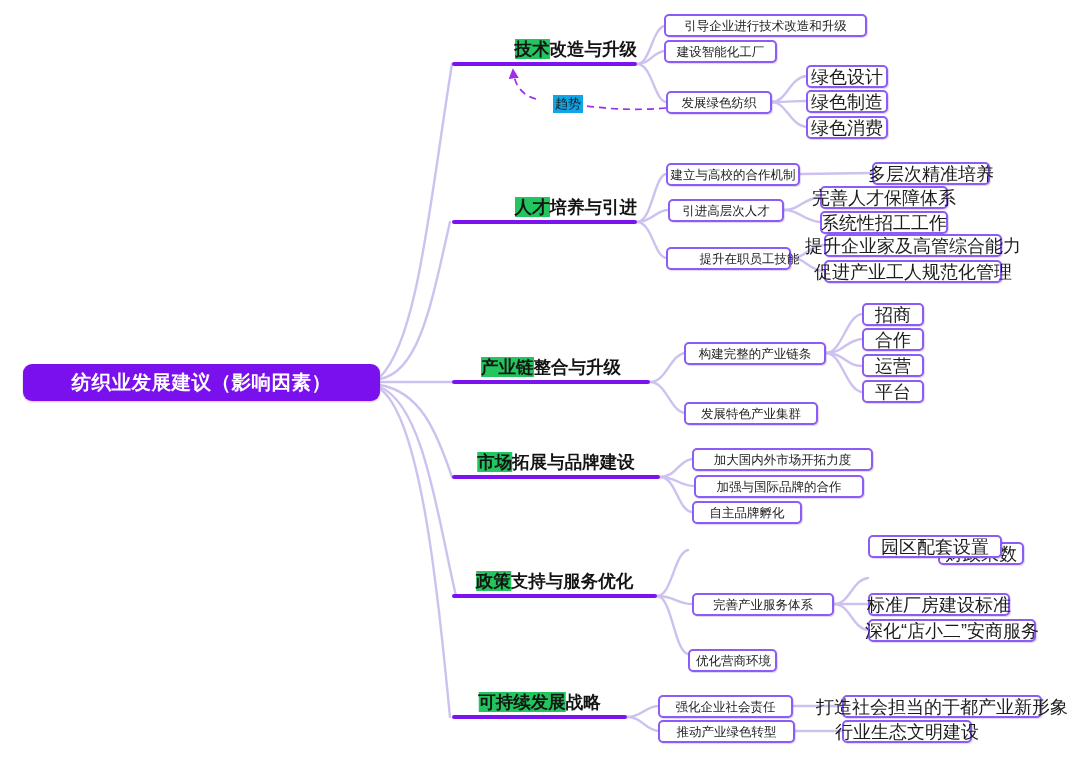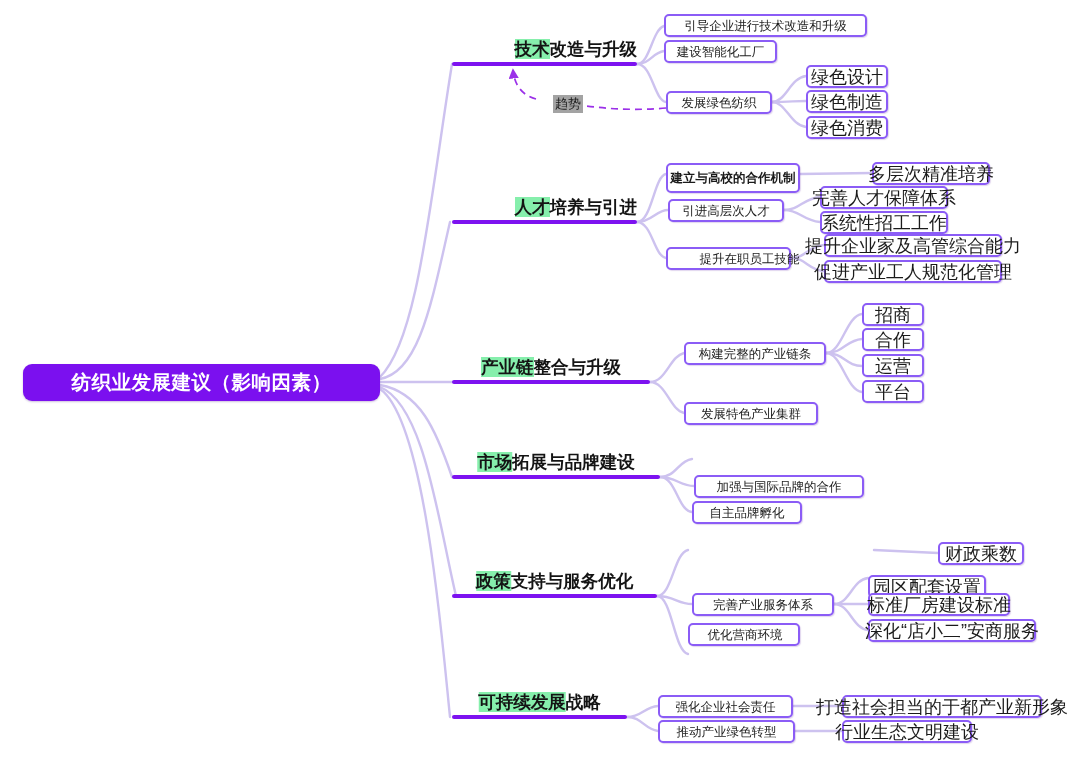--- a/index.html
+++ b/index.html
@@ -54,21 +54,21 @@
   .branch .btitle {
     position: absolute;
     bottom: 7px;
     white-space: nowrap;
     font-size: 17.5px;
     font-weight: bold;
     color: #141414;
     line-height: 20px;
   }
   .branch .btitle .hl {
-    background: #86efac;
+    background: #22c55e;
   }
   .branch .bbar {
     position: absolute;
     left: 0;
     bottom: 0;
     height: 4px;
     border-radius: 2px;
     background: #7d12f0;
   }
   
@@ -92,21 +92,21 @@
     white-space: nowrap;
     box-shadow: 1px 1px 1px rgba(90,30,160,0.18);
   }
   .node.lv3 { font-size: 18px; }
 
   
   .rel-label {
     position: absolute;
     font-size: 13px;
     color: #1a1a1a;
-    background: #a3a3a3;
+    background: #0ea5e9;
     padding: 0 2px;
     white-space: nowrap;
   }
 </style>
 </head>
 <body>
 
 <div id="canvas">
 
   <svg id="wires" viewBox="0 0 1080 760" xmlns="http://www.w3.org/2000/svg">
@@ -212,21 +212,21 @@
     <span>趋势</span>
   </div>
 
   <div class="branch ta-right" style="left:452px; top:182px; width:185px; height:42px;">
     <div class="btitle">
       <span class="hl">人才</span><span>培养与引进</span>
     </div>
     <div class="bbar" style="width:185px;"></div>
   </div>
 
-  <div class="node" style="left:666px; top:163px; width:134px; height:30px;font-weight:bold;">
+  <div class="node" style="left:666px; top:163px; width:134px; height:23px;">
     <span>建立与高校的合作机制</span>
   </div>
   <div class="node lv3" style="left:872px; top:162px; width:118px; height:23px;">
     <span>多层次精准培养</span>
   </div>
 
   <div class="node" style="left:668px; top:199px; width:116px; height:23px;">
     <span>引进高层次人才</span>
   </div>
   <div class="node lv3" style="left:820px; top:186px; width:128px; height:23px;">
@@ -272,20 +272,23 @@
     <span>平台</span>
   </div>
 
   <div class="branch ta-center" style="left:452px; top:437px; width:208px; height:42px;">
     <div class="btitle">
       <span class="hl">市场</span><span>拓展与品牌建设</span>
     </div>
     <div class="bbar" style="width:208px;"></div>
   </div>
 
+  <div class="node" style="left:692px; top:448px; width:181px; height:23px;">
+    <span>加大国内外市场开拓力度</span>
+  </div>
   <div class="node" style="left:694px; top:475px; width:170px; height:23px;">
     <span>加强与国际品牌的合作</span>
   </div>
   <div class="node" style="left:692px; top:501px; width:110px; height:23px;">
     <span>自主品牌孵化</span>
   </div>
 
   <div class="branch ta-center" style="left:452px; top:556px; width:205px; height:42px;">
     <div class="btitle">
       <span class="hl">政策</span><span>支持与服务优化</span>
@@ -293,31 +296,31 @@
     <div class="bbar" style="width:205px;"></div>
   </div>
 
   <div class="node lv3" style="left:938px; top:542px; width:86px; height:23px;">
     <span>财政乘数</span>
   </div>
 
   <div class="node" style="left:692px; top:593px; width:142px; height:23px;">
     <span>完善产业服务体系</span>
   </div>
-  <div class="node lv3" style="left:868px; top:575px; width:118px; height:23px;">
+  <div class="node lv3" style="left:868px; top:535px; width:134px; height:23px;">
     <span>园区配套设置</span>
   </div>
   <div class="node lv3" style="left:868px; top:593px; width:142px; height:23px;">
     <span>标准厂房建设标准</span>
   </div>
   <div class="node lv3" style="left:868px; top:619px; width:168px; height:23px;">
     <span>深化“店小二”安商服务</span>
   </div>
 
-  <div class="node" style="left:688px; top:623px; width:112px; height:23px;padding-left:8px;">
+  <div class="node" style="left:688px; top:649px; width:89px; height:23px;padding-left:8px;">
     <span>优化营商环境</span>
   </div>
 
   <div class="branch ta-center" style="left:452px; top:677px; width:175px; height:42px;">
     <div class="btitle">
       <span class="hl">可持续发展</span><span>战略</span>
     </div>
     <div class="bbar" style="width:175px;"></div>
   </div>
 

